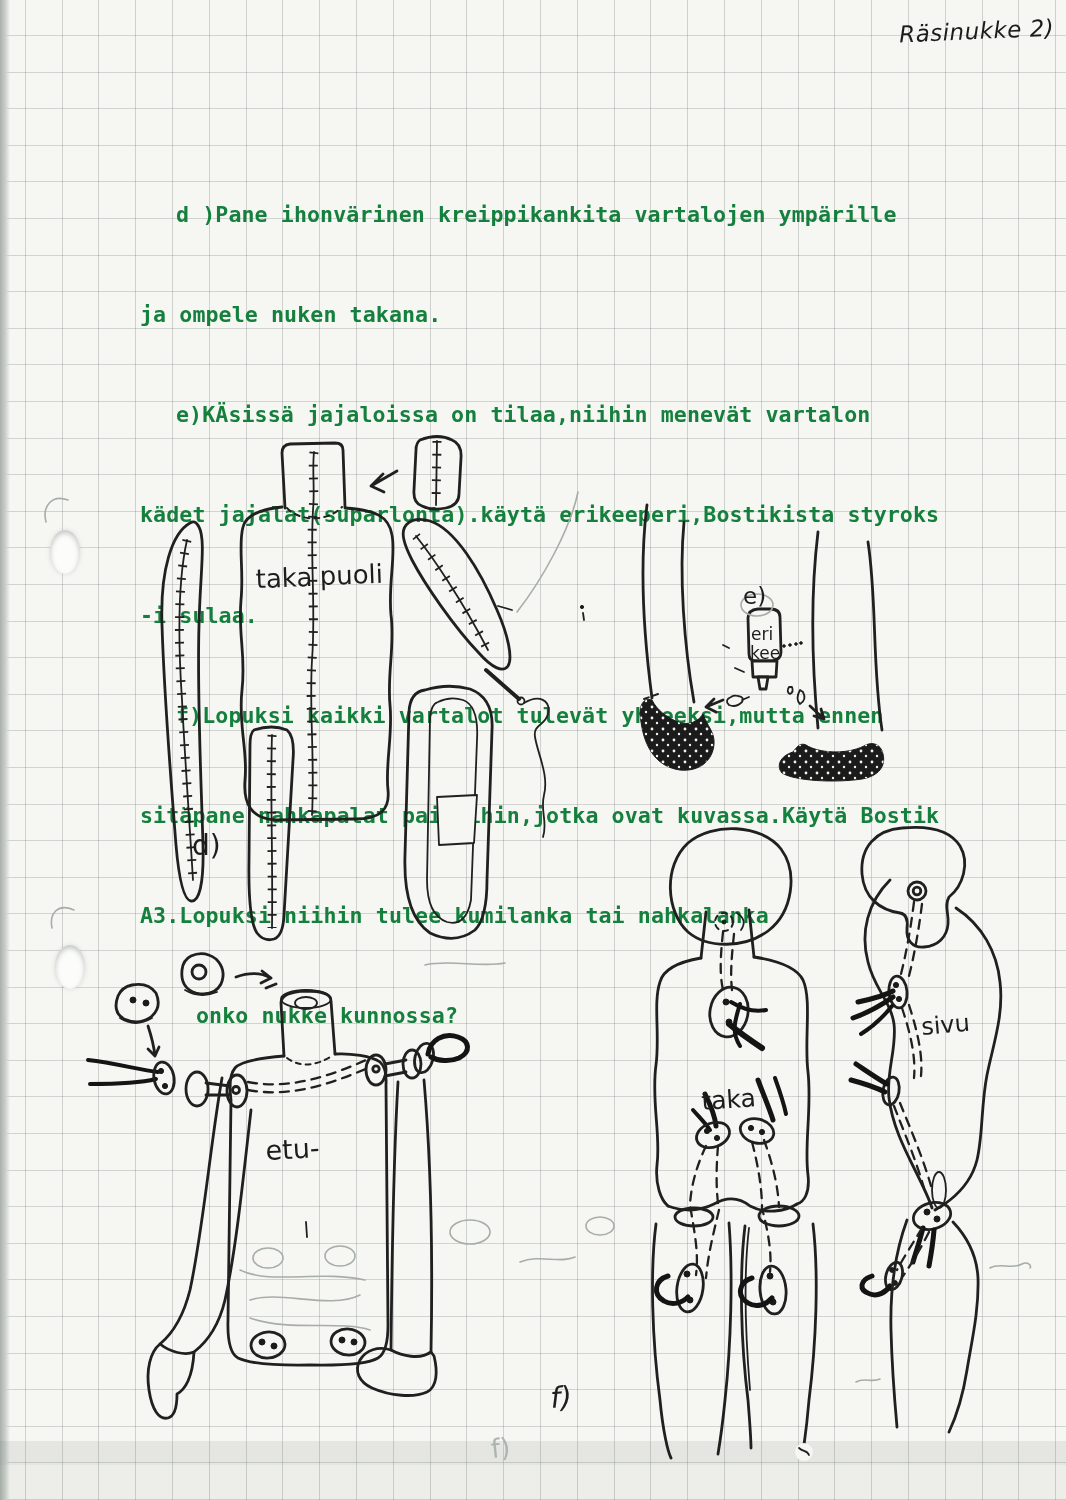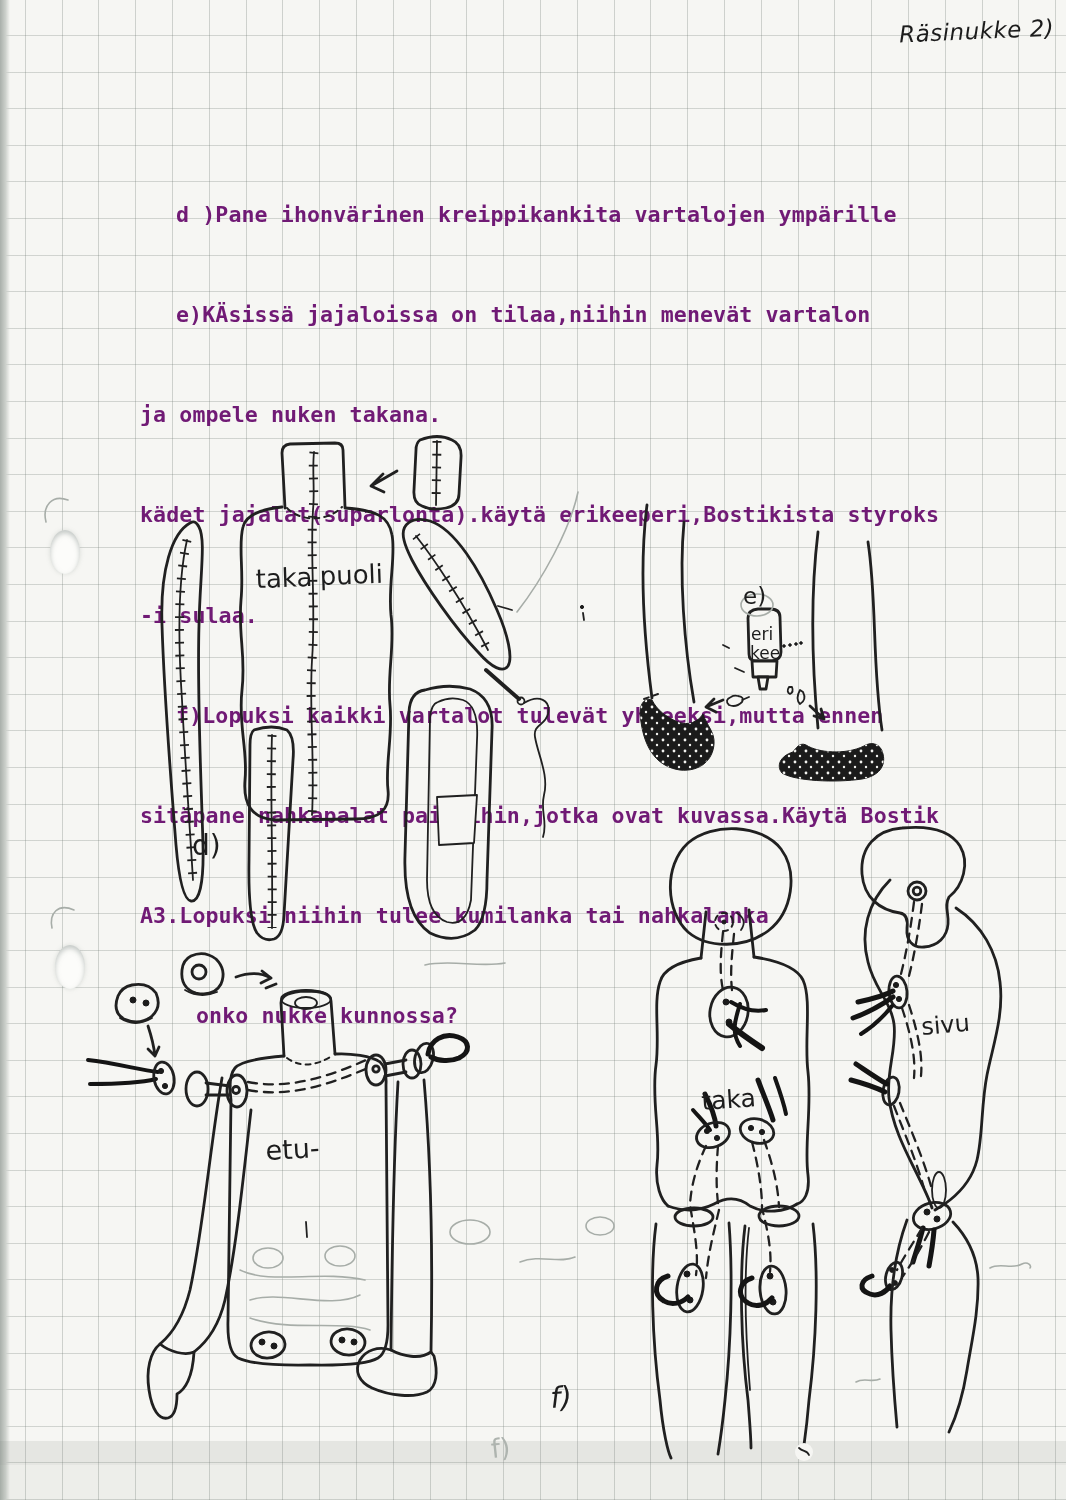--- a/index.html
+++ b/index.html
@@ -24,21 +24,21 @@
   .band.b2{top:1465px;height:35px;background:rgba(128,136,130,.07);}
   .hole{
     position:absolute;width:30px;height:44px;border-radius:50%;
     background:#fcfcfa;
     box-shadow:inset 0 3px 5px rgba(140,150,145,.5), 0 0 4px rgba(160,168,162,.35);
   }
   
   .typed{
     position:absolute;left:140px;top:131px;
     font-family:"DejaVu Sans Mono",monospace;
-    font-size:21.6px;font-weight:bold;color:#701a75;
+    font-size:21.6px;font-weight:bold;color:#15803d;
     line-height:33.4px;letter-spacing:.1px;white-space:pre;
   }
   .tline{height:33.4px;}
   .in1{padding-left:36px;}
   .in2{padding-left:56px;}
   
   .note{
     position:absolute;left:899px;top:18px;
     font-size:23px;font-style:italic;color:#1c1c1c;
     transform:rotate(-2.5deg);letter-spacing:.5px;
@@ -63,22 +63,22 @@
 <div class="scan-edge"></div>
 <div class="band b1"></div>
 <div class="band b2"></div>
 <div class="hole" style="left:50px;top:530px;"></div>
 <div class="hole" style="left:55px;top:945px;"></div>
 
 <div class="note">Räsinukke 2)</div>
 
 <div class="typed">
   <div class="tline in1">d )Pane ihonvärinen kreippikankita vartalojen ympärille</div>
+  <div class="tline">ja ompele nuken takana.</div>
   <div class="tline in1">e)KÄsissä jajaloissa on tilaa,niihin menevät vartalon</div>
-  <div class="tline">ja ompele nuken takana.</div>
   <div class="tline">kädet jajalat(suparlonta).käytä erikeeperi,Bostikista styroks</div>
   <div class="tline">-i sulaa.</div>
   <div class="tline in1">f)Lopuksi kaikki vartalot tulevät yhteeksi,mutta ennen</div>
   <div class="tline">sitäpane nahkapalat paikoihin,jotka ovat kuvassa.Käytä Bostik</div>
   <div class="tline">A3.Lopuksi niihin tulee kumilanka tai nahkalanka</div>
   <div class="tline in2">onko nukke kunnossa?</div>
 </div>
 
 <svg class="art" width="1066" height="1500" viewBox="0 0 1066 1500">
   <defs>

